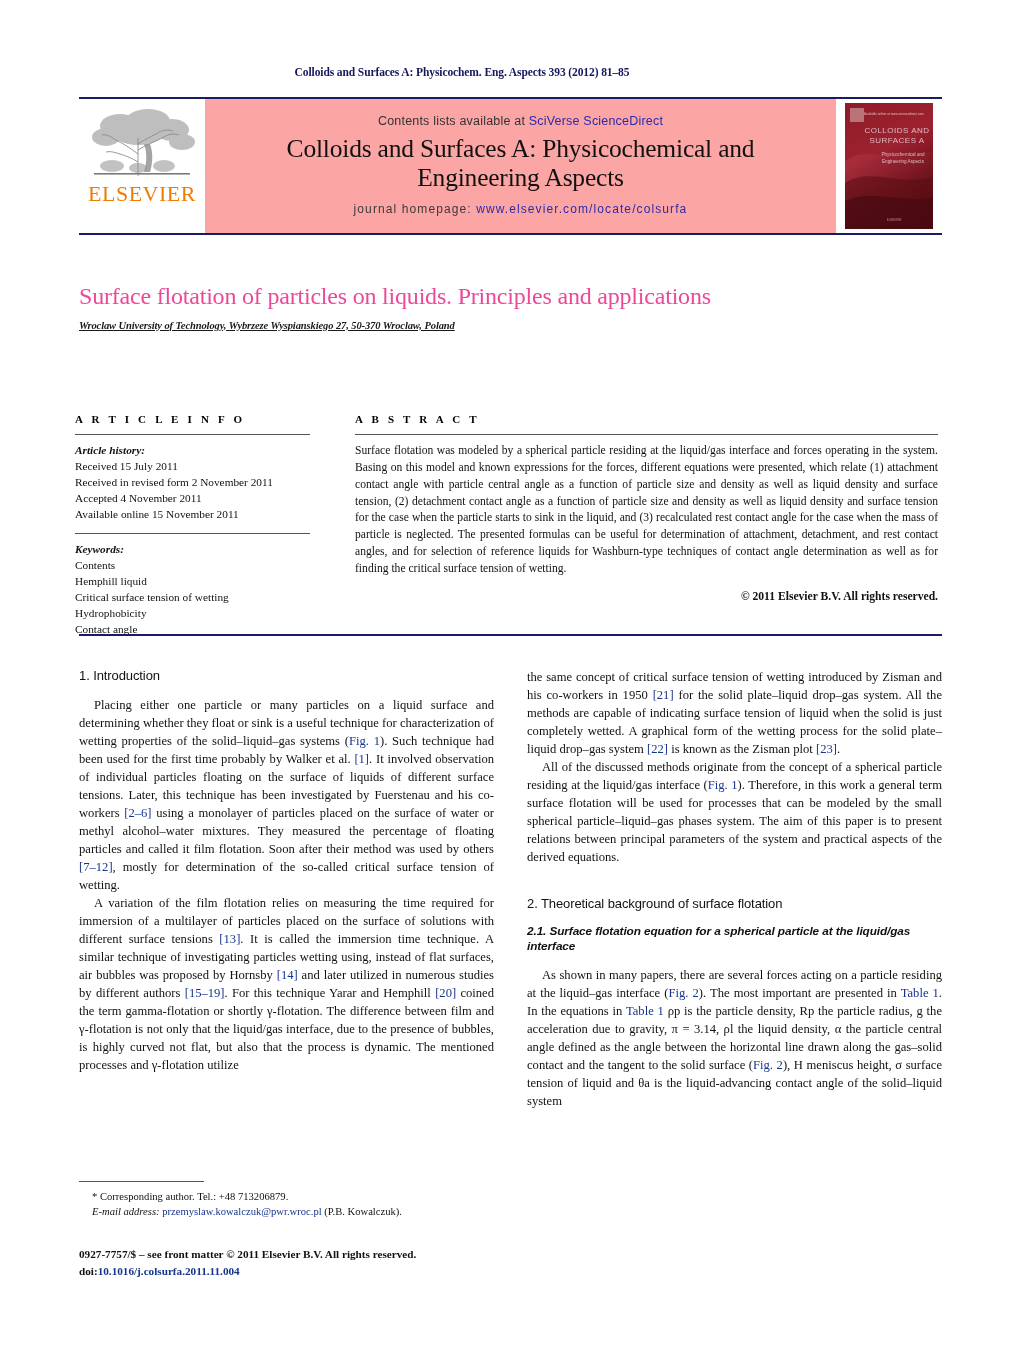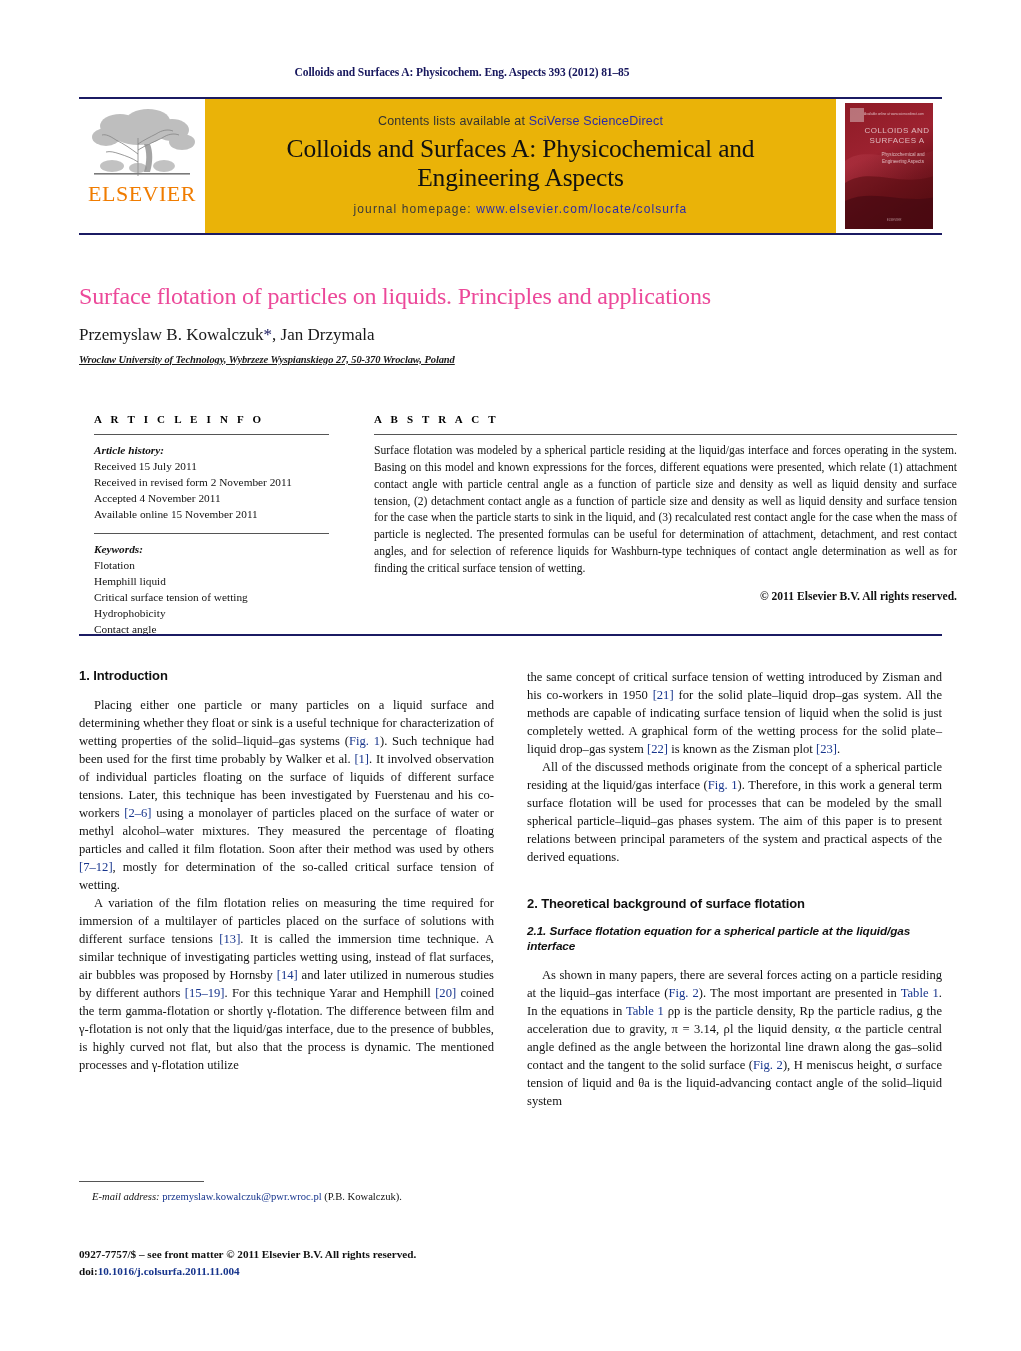--- a/index.html
+++ b/index.html
@@ -59,21 +59,21 @@
   .elsevier-word {
     font-family: "Liberation Serif", serif;
     font-size: 22px;
     letter-spacing: 0.5px;
     color: #f07c00;
     line-height: 1;
     margin-top: 1px;
   }
   .mast-center {
     flex: 1 1 auto;
-    background: #eab308;
+    background: #fca5a5;
     display: flex;
     flex-direction: column;
     align-items: center;
     justify-content: center;
     padding: 6px 4px 8px;
   }
   .contents-line {
     font-family: "Liberation Sans", sans-serif;
     font-size: 12.5px;
     color: #333333;
@@ -136,21 +136,21 @@
     font-weight: bold;
     font-size: 10.5px;
     color: #1a1a1a;
     letter-spacing: -0.1px;
     text-decoration: underline;
   }
 
   
   .info-abstract {
     position: absolute;
-    left: 94px; top: 413px;
+    left: 75px; top: 413px;
     width: 863px;
     display: flex;
   }
   .col-info { width: 235px; flex: 0 0 235px; }
   .col-gap  { width: 45px; flex: 0 0 45px; }
   .col-abs  { flex: 1 1 auto; }
 
   .sec-head {
     font-family: "Liberation Serif", serif;
     font-weight: bold;
@@ -194,21 +194,21 @@
     position: absolute;
     left: 79px; top: 668px;
     width: 863px;
     display: flex;
   }
   .bcol { width: 415px; flex: 0 0 415px; }
   .bgap { width: 33px; flex: 0 0 33px; }
 
   .h1 {
     font-family: "Liberation Sans", sans-serif;
-    font-weight: bold;
+    font-weight: normal;
     font-size: 13px;
     color: #111;
     margin: 0 0 13px 0;
     letter-spacing: -0.1px;
   }
   .h2 {
     font-family: "Liberation Sans", sans-serif;
     font-weight: bold;
     font-style: italic;
     font-size: 11.8px;
@@ -336,42 +336,39 @@
             <text x="58" y="60" font-size="4.6" text-anchor="middle">Engineering Aspects</text>
             <text x="49" y="118" font-size="3" text-anchor="middle" opacity="0.7">ELSEVIER</text>
           </g>
         </svg>
       </div>
     </div>
   </div>
 
   <div class="title-block">
     <div class="paper-title">Surface flotation of particles on liquids. Principles and applications</div>
-    <div class="authors">
-      <span>Przemyslaw B. Kowalczuk</span><span class="star">*</span><span>, Jan Drzymala</span>
-    </div>
     <div class="affiliation">Wroclaw University of Technology, Wybrzeze Wyspianskiego 27, 50-370 Wroclaw, Poland</div>
   </div>
 
   <div class="info-abstract">
 
     <div class="col-info">
       <div class="sec-head">A R T I C L E    I N F O</div>
       <div class="rule"></div>
       <div class="info-body">
         <div class="lbl">Article history:</div>
         <div>Received 15 July 2011</div>
         <div>Received in revised form 2 November 2011</div>
         <div>Accepted 4 November 2011</div>
         <div>Available online 15 November 2011</div>
       </div>
       <div class="kw-rule"></div>
       <div class="info-body kw-body">
         <div class="lbl">Keywords:</div>
-        <div>Flotation</div>
+        <div>Contents</div>
         <div>Hemphill liquid</div>
         <div>Critical surface tension of wetting</div>
         <div>Hydrophobicity</div>
         <div>Contact angle</div>
       </div>
     </div>
 
     <div class="col-gap"></div>
 
     <div class="col-abs">
@@ -403,20 +400,21 @@
 
       <div class="h1 spaced">2.  Theoretical background of surface flotation</div>
       <div class="h2">2.1.  Surface flotation equation for a spherical particle at the liquid/gas interface</div>
 
       <p class="para"><span>As shown in many papers, there are several forces acting on a particle residing at the liquid–gas interface (</span><span class="ref">Fig. 2</span><span>). The most important are presented in </span><span class="ref">Table 1</span><span>. In the equations in </span><span class="ref">Table 1</span><span> ρp is the particle density, Rp the particle radius, g the acceleration due to gravity, π = 3.14, ρl the liquid density, α the particle central angle defined as the angle between the horizontal line drawn along the gas–solid contact and the tangent to the solid surface (</span><span class="ref">Fig. 2</span><span>), H meniscus height, σ surface tension of liquid and θa is the liquid-advancing contact angle of the solid–liquid system</span></p>
     </div>
   </div>
 
   <div class="footnote">
     <div class="fn-rule"></div>
+    <div class="fn-line indent">* Corresponding author. Tel.: +48 713206879.</div>
     <div class="fn-line indent">
       <span class="fn-em">E-mail address:</span>
       <span class="fn-link">przemyslaw.kowalczuk@pwr.wroc.pl</span><span> (P.B. Kowalczuk).</span>
     </div>
   </div>
 
   <div class="imprint">
     <div>0927-7757/$ – see front matter © 2011 Elsevier B.V. All rights reserved.</div>
     <div><span>doi:</span><span class="doi-link">10.1016/j.colsurfa.2011.11.004</span></div>
   </div>

